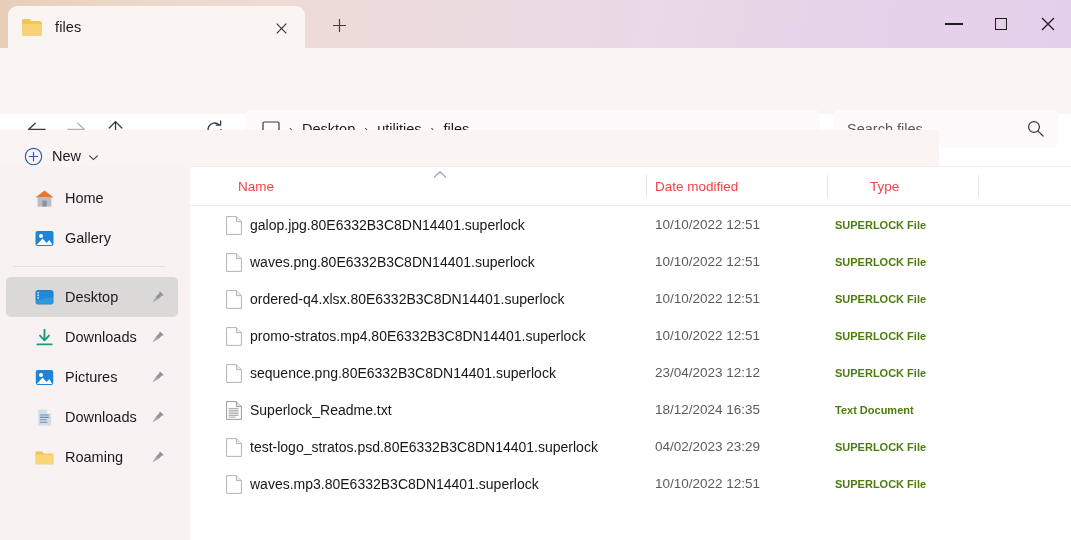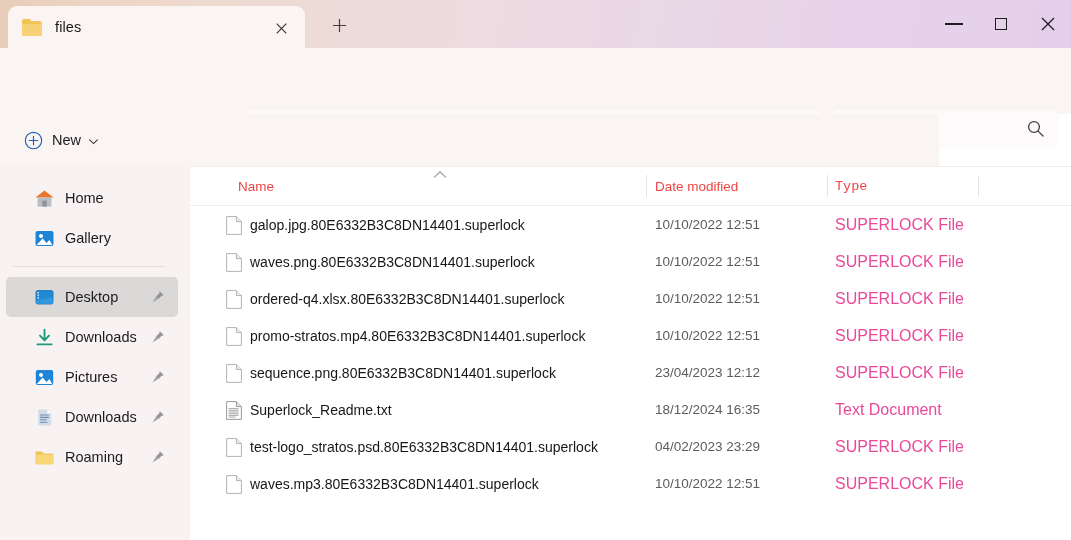--- a/index.html
+++ b/index.html
@@ -135,21 +135,21 @@
     border: 0; background: transparent; outline: none;
     margin-left: 14px; width: 160px;
     font-family: "Liberation Sans", sans-serif;
     font-size: 14.5px; color: #1d1b20;
   }
   #search-input::placeholder { color: #5d5660; opacity: 1; }
   #search-icon { position: absolute; right: 14px; top: 10px; }
 
   
   #toolbar {
-    position: absolute; left: 0; top: 114px;
+    position: absolute; left: 0; top: 130px;
     width: 939px; height: 52px;
     background: #faf4f3;
   }
   #new-button {
     position: absolute; left: 14px; top: 8px;
     height: 36px; padding: 0 12px 0 10px;
     display: flex; align-items: center; border-radius: 5px;
   }
   #new-plus { width: 19px; height: 19px; margin-right: 9px; }
   #new-label { font-size: 14.5px; color: #1b1a1e; }
@@ -253,21 +253,21 @@
     position: absolute; left: 0; top: 1px;
     width: 881px; height: 38px;
   }
   .colh {
     position: absolute; top: 0; height: 38px;
     display: flex; align-items: center;
     font-size: 13.5px; color: #ef4444;
   }
   #colh-name { left: 48px; }
   #colh-date { left: 465px; }
-  #colh-type { left: 645px; font-family: Liberation Mono, monospace; }
+  #colh-type { left: 680px; }
   .coldiv {
     position: absolute; top: 8px;
     width: 1px; height: 22px; background: #e6e4e7;
   }
   #coldiv-1 { left: 456px; }
   #coldiv-2 { left: 637px; }
   #coldiv-3 { left: 788px; }
   #sort-chevron {
     position: absolute; left: 243px; top: -2px;
     width: 14px; height: 9px;
@@ -289,21 +289,21 @@
   .cell-name {
     position: absolute; left: 60px;
     font-size: 14px; color: #17161a; white-space: nowrap;
   }
   .cell-date {
     position: absolute; left: 465px;
     font-size: 13.5px; color: #5c5c5c; white-space: nowrap;
   }
   .cell-type {
     position: absolute; left: 645px;
-    font-size: 16px; color: #ec4899; white-space: nowrap;
+    font-size: 11px; color: #4d7c0f; white-space: nowrap; font-weight: bold;
   }
 </style>
 </head>
 <body>
 
 <div id="window">
 
   <div id="titlebar">
     <div id="tabstrip">
 

